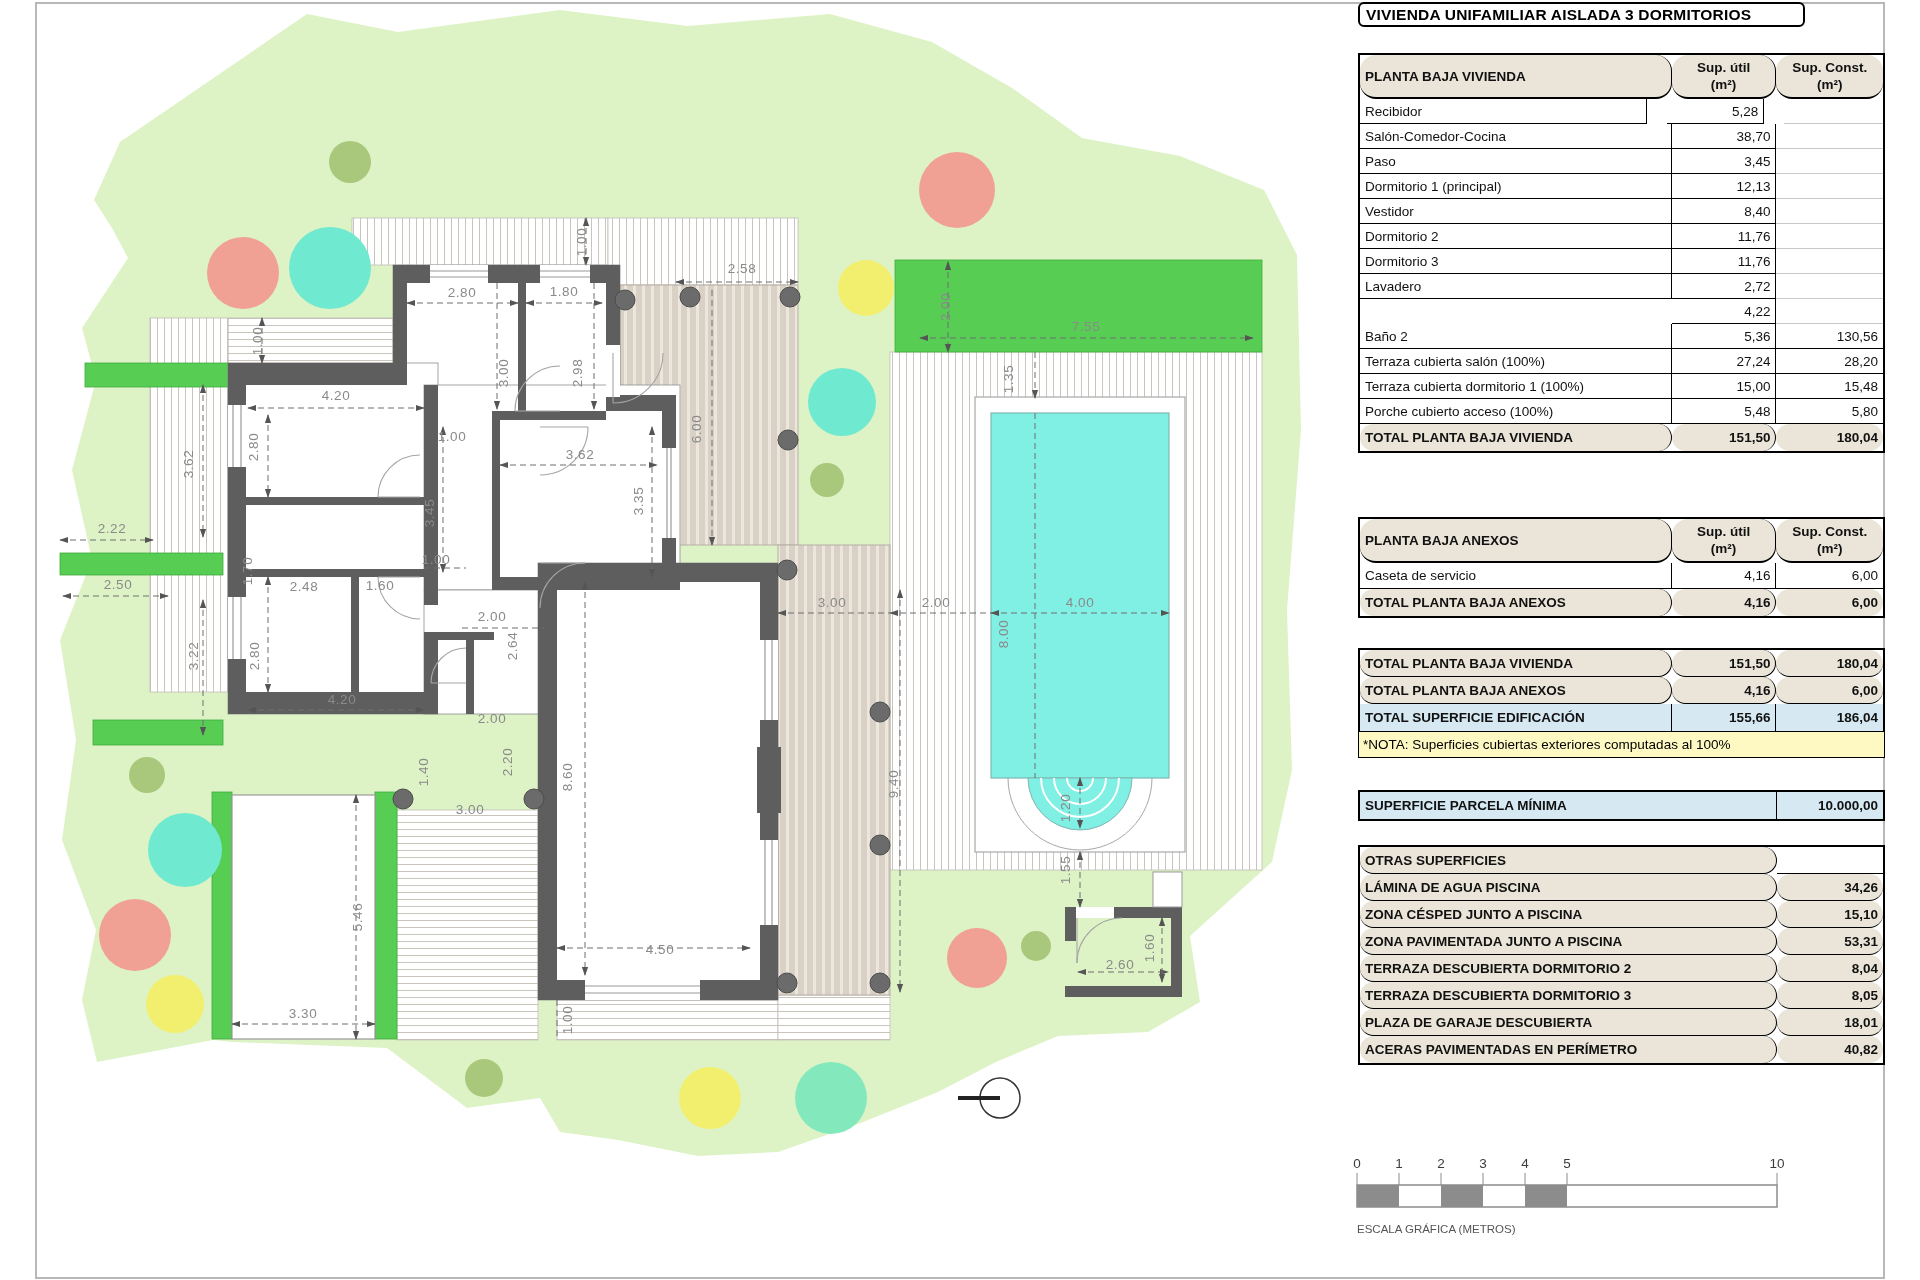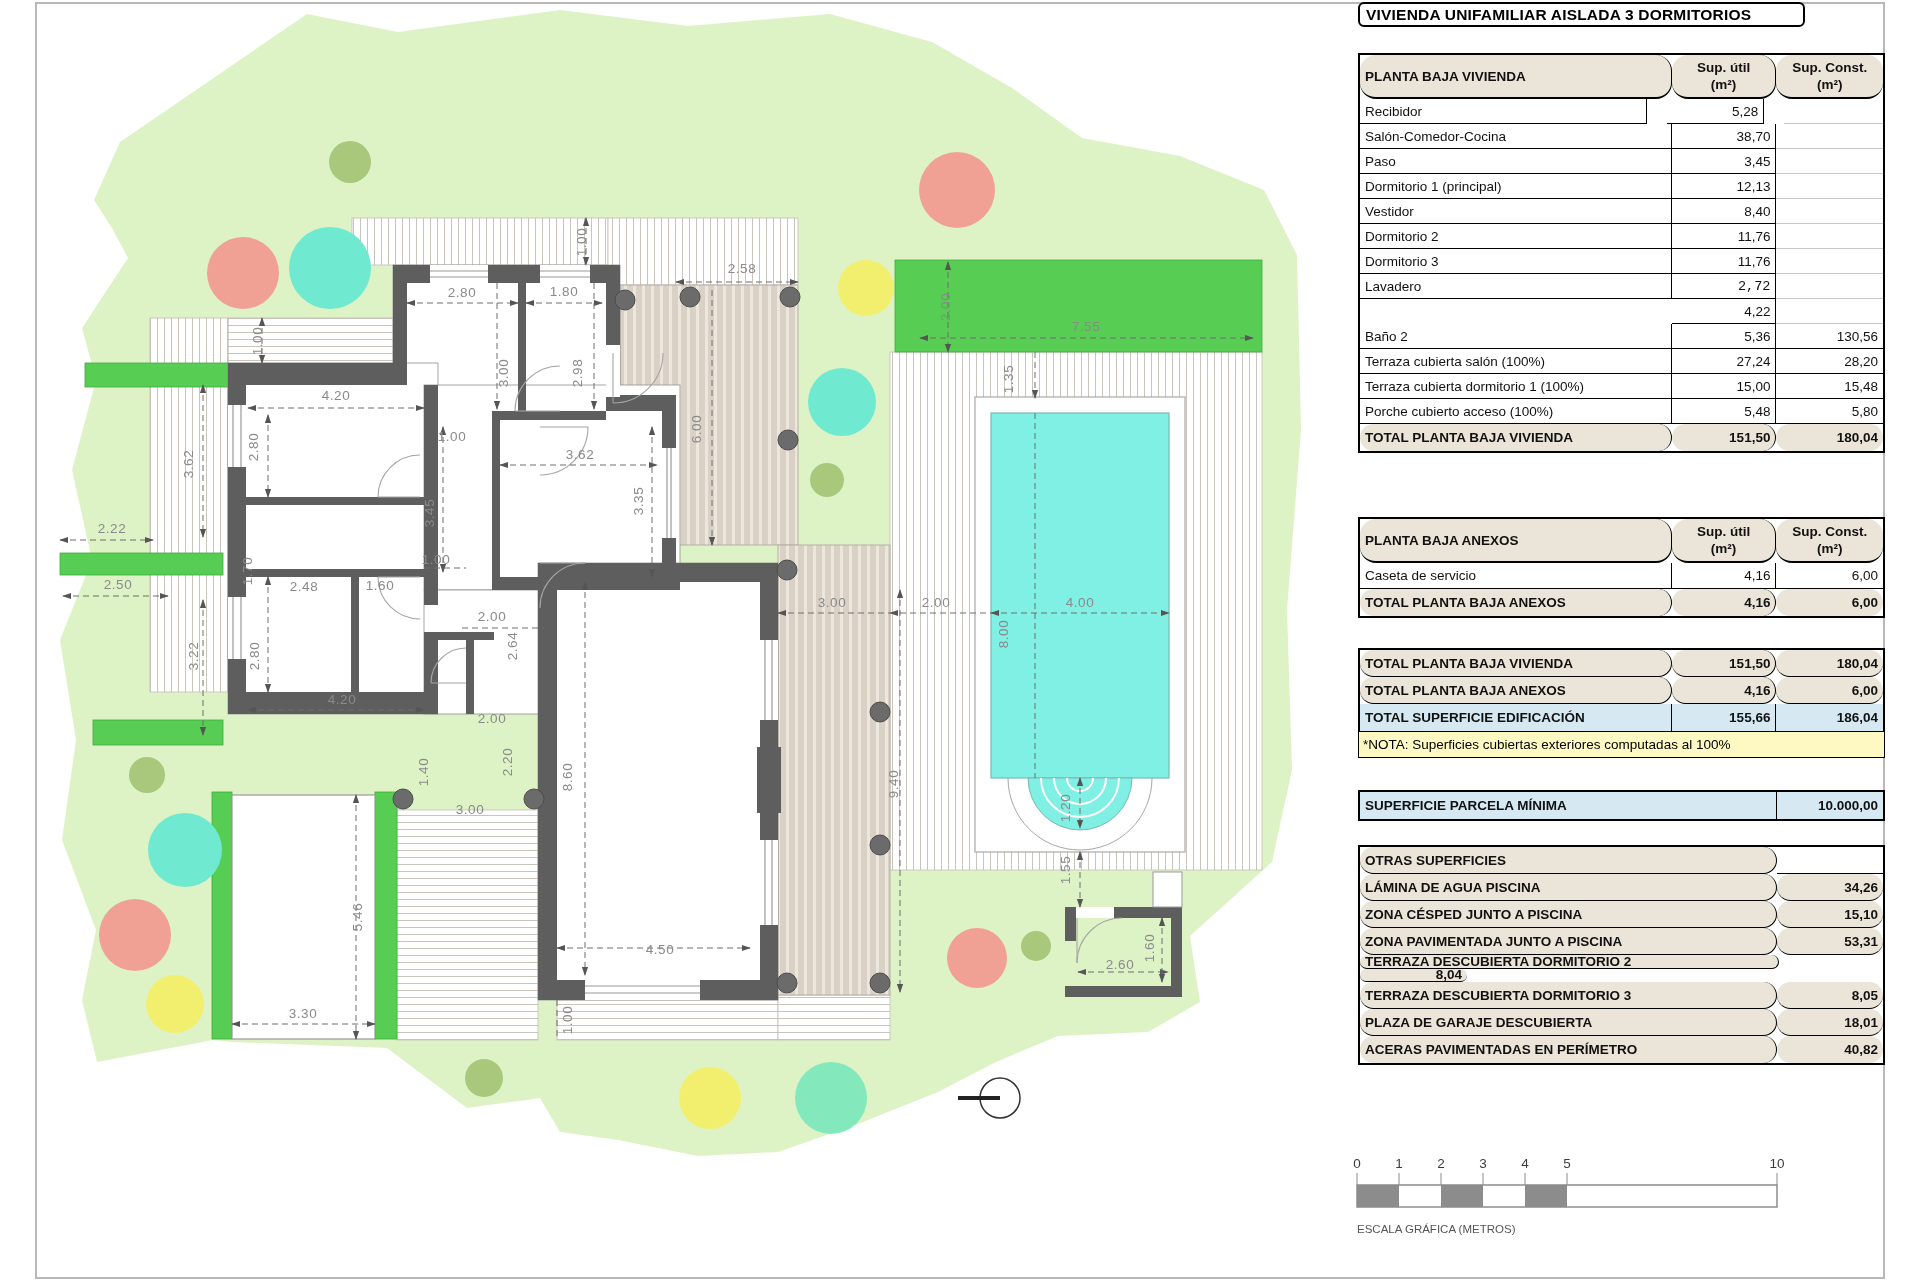--- a/index.html
+++ b/index.html
@@ -376,21 +376,21 @@
       <div class="tcell  num" style="width: 105px; height: 25px;">11,76</div>
       <div class="tcell  num lt" style="width: 107px; height: 25px;"></div>
     </div>
     <div class="trow" style="height: 25px;">
       <div class="tcell " style="width: 313px; height: 25px;">Dormitorio 3</div>
       <div class="tcell  num" style="width: 105px; height: 25px;">11,76</div>
       <div class="tcell  num lt" style="width: 107px; height: 25px;"></div>
     </div>
     <div class="trow" style="height: 25px;">
       <div class="tcell " style="width: 313px; height: 25px;">Lavadero</div>
-      <div class="tcell  num" style="width: 105px; height: 25px; font-family: Liberation Mono, monospace;">2,72</div>
+      <div class="tcell  num" style="width: 105px; height: 25px;">2,72</div>
       <div class="tcell  num lt" style="width: 107px; height: 25px;"></div>
     </div>
     <div class="trow" style="height: 25px;">
       <div class="tcell " style="width: 313px; height: 25px; margin-top: 47px;">Baño 1</div>
       <div class="tcell  num" style="width: 105px; height: 25px;">4,22</div>
       <div class="tcell  num lt" style="width: 107px; height: 25px;"></div>
     </div>
     <div class="trow" style="height: 25px;">
       <div class="tcell " style="width: 313px; height: 25px;">Baño 2</div>
       <div class="tcell  num" style="width: 105px; height: 25px;">5,36</div>
@@ -470,21 +470,21 @@
       <div class="tcell beige bold num" style="width: 107px; height: 27px;">34,26</div>
     </div>
     <div class="trow" style="height: 27px;">
       <div class="tcell beige bold" style="width: 419px; height: 27px;">ZONA CÉSPED JUNTO A PISCINA</div>
       <div class="tcell beige bold num" style="width: 107px; height: 27px;">15,10</div>
     </div>
     <div class="trow" style="height: 27px;">
       <div class="tcell beige bold" style="width: 419px; height: 27px;">ZONA PAVIMENTADA JUNTO A PISCINA</div>
       <div class="tcell beige bold num" style="width: 107px; height: 27px;">53,31</div>
     </div>
-    <div class="trow" style="height: 27px; flex-direction: column;">
+    <div class="trow" style="height: 27px;">
       <div class="tcell beige bold" style="width: 419px; height: 27px;">TERRAZA DESCUBIERTA DORMITORIO 2</div>
       <div class="tcell beige bold num" style="width: 107px; height: 27px;">8,04</div>
     </div>
     <div class="trow" style="height: 27px;">
       <div class="tcell beige bold" style="width: 419px; height: 27px;">TERRAZA DESCUBIERTA DORMITORIO 3</div>
       <div class="tcell beige bold num" style="width: 107px; height: 27px;">8,05</div>
     </div>
     <div class="trow" style="height: 27px;">
       <div class="tcell beige bold" style="width: 419px; height: 27px;">PLAZA DE GARAJE DESCUBIERTA</div>
       <div class="tcell beige bold num" style="width: 107px; height: 27px;">18,01</div>

